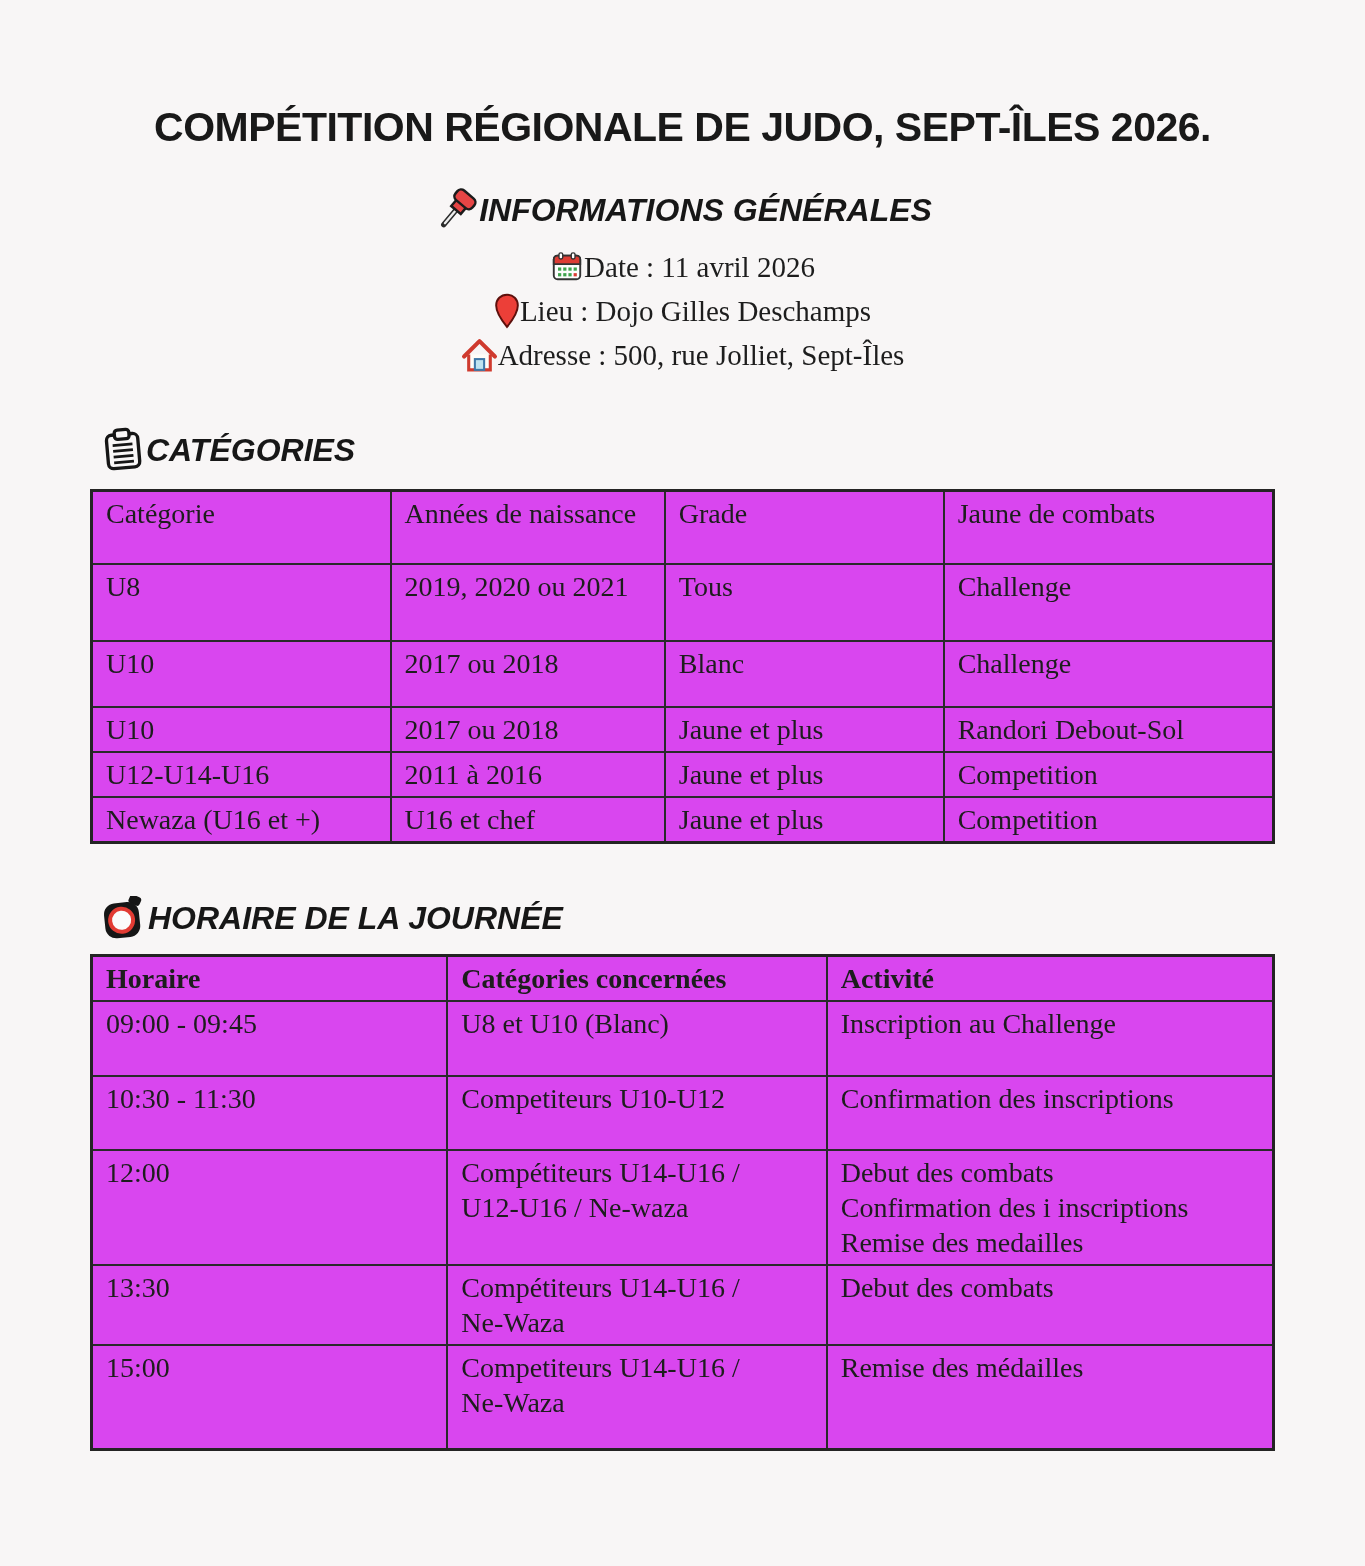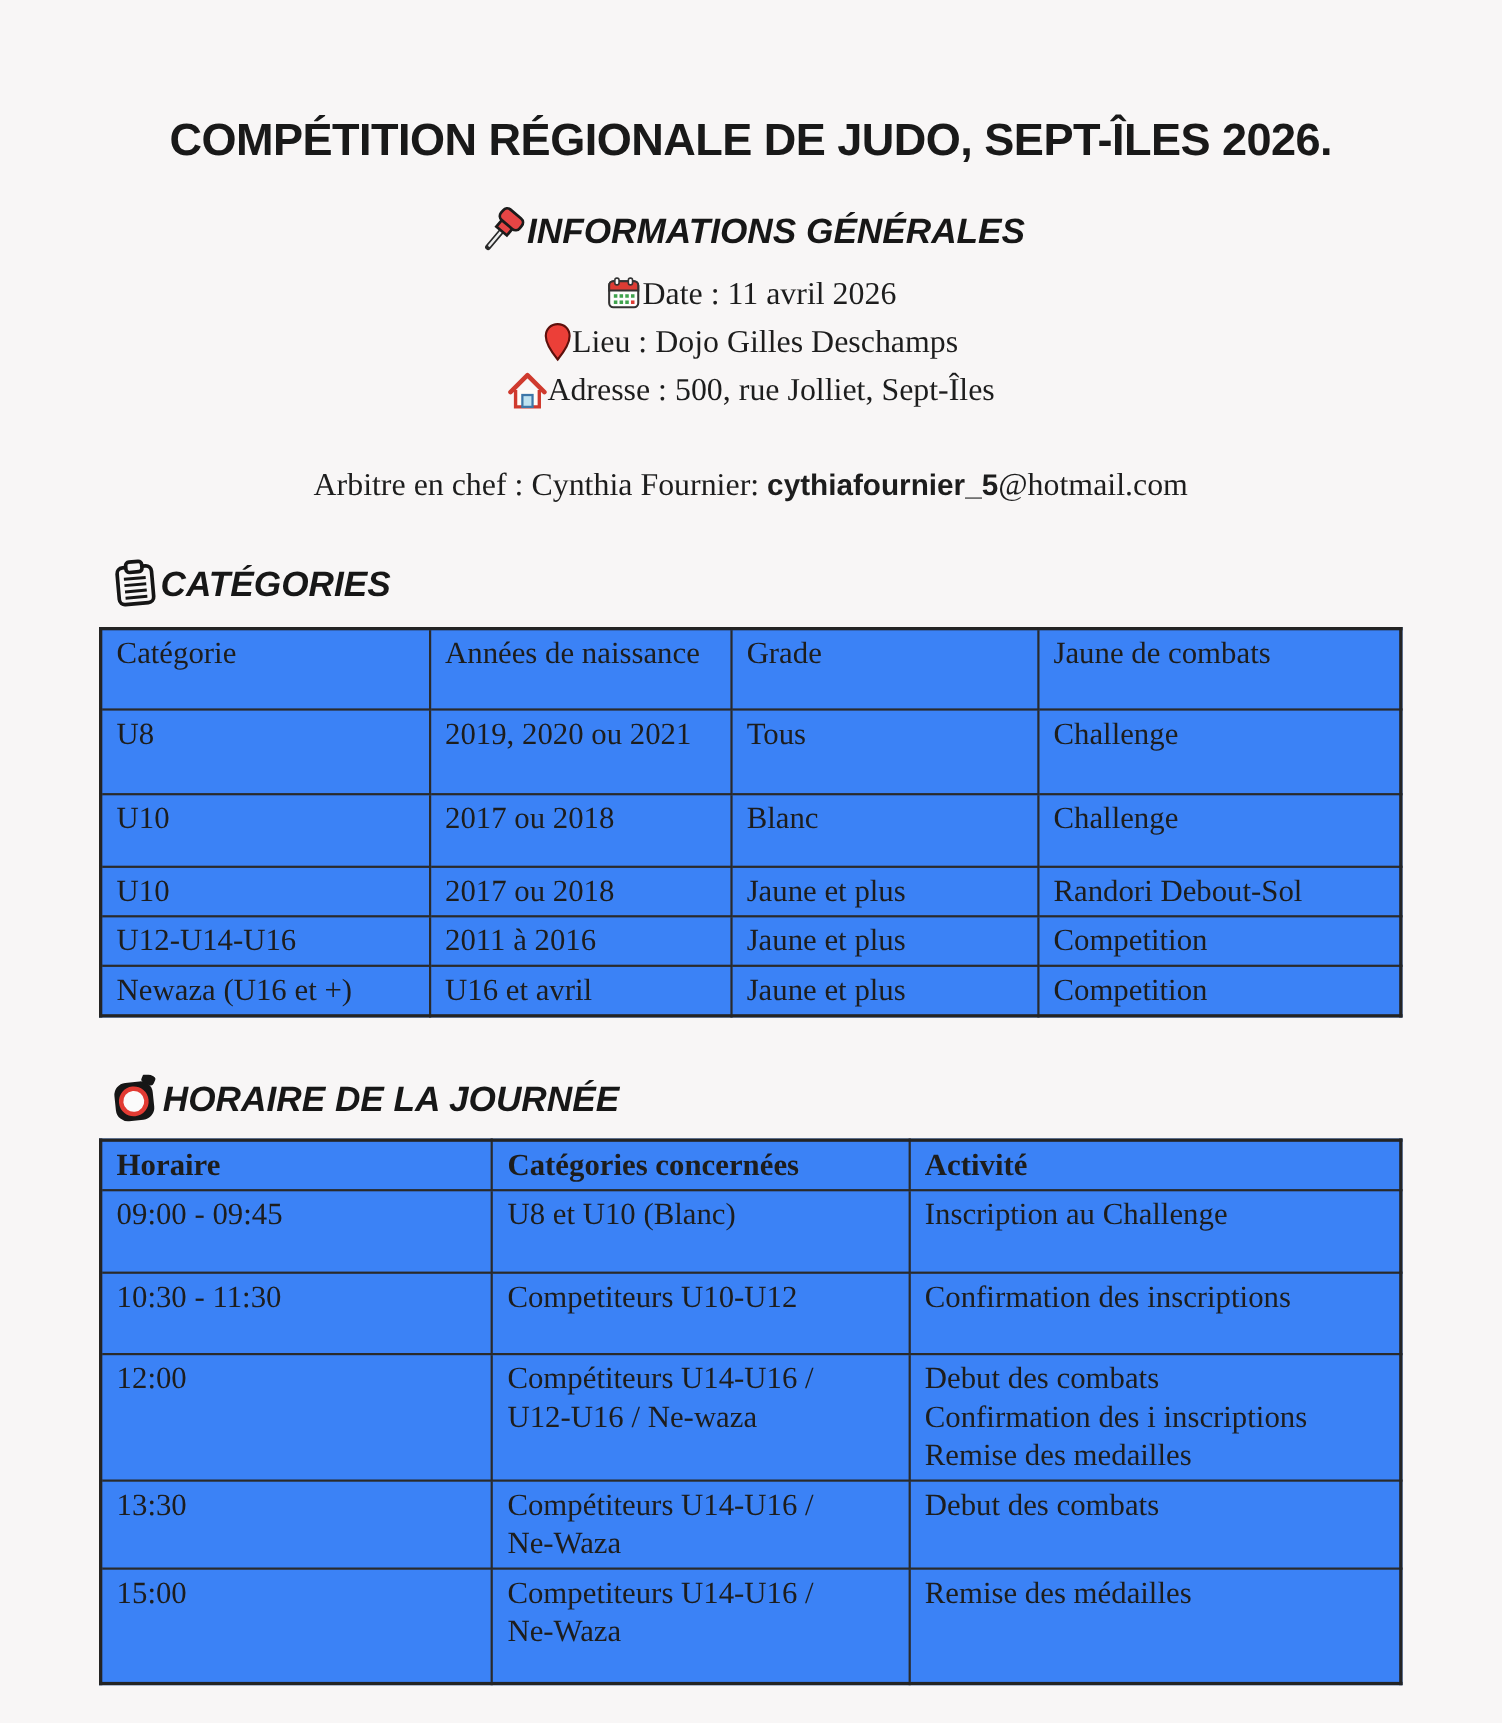--- a/index.html
+++ b/index.html
@@ -49,21 +49,21 @@
     font-family:"Liberation Sans", sans-serif;
     font-weight:700;
     font-size:27px;
   }
 
   table{
     border-collapse:collapse;
     margin-left:90px;
     width:1185px;
     table-layout:fixed;
-    background:#3b82f6;
+    background:#d946ef;
   }
   table.t-categories{margin-top:16px;}
   table.t-schedule{margin-top:12px;}
   th,td{
     border:2px solid #2a2a2a;
     padding:4px 13px;
     font-size:28px;
     line-height:1.25;
     text-align:left;
     vertical-align:top;
@@ -141,21 +141,20 @@
 
   <div class="info-line">
     <svg width="37" height="37" viewBox="0 0 36 36" aria-hidden="true">
       <path d="M7.5 17 V32 h21 V17" fill="#fffdf8" stroke="#cf3a2e" stroke-width="3"></path>
       <path d="M3 19 L18 4 L33 19" fill="none" stroke="#cf3a2e" stroke-width="4" stroke-linejoin="round" stroke-linecap="round"></path>
       <rect x="13.5" y="21.5" width="9" height="10.5" fill="#bfe3f0" stroke="#3e78a8" stroke-width="2"></rect>
     </svg>
     <span>Adresse : 500, rue Jolliet, Sept-Îles</span>
   </div>
 
-  <p class="arbitre"><span>Arbitre en chef : Cynthia Fournier: </span><span class="email-bold">cythiafournier_5</span><span>@hotmail.com</span></p>
 
   <div class="sec-head left categories">
     <svg width="46" height="46" viewBox="0 0 44 44" aria-hidden="true">
       <g transform="rotate(-5 22 22)">
         <rect x="7" y="7" width="30" height="32" rx="5" fill="#f8f6f6" stroke="#151515" stroke-width="3.2"></rect>
         <rect x="15" y="2.5" width="14" height="9" rx="3" fill="#f8f6f6" stroke="#151515" stroke-width="3.2"></rect>
         <line x1="12.5" y1="17" x2="31.5" y2="17" stroke="#151515" stroke-width="2.6"></line>
         <line x1="12.5" y1="22.5" x2="31.5" y2="22.5" stroke="#151515" stroke-width="2.6"></line>
         <line x1="12.5" y1="28" x2="31.5" y2="28" stroke="#151515" stroke-width="2.6"></line>
         <line x1="12.5" y1="33.5" x2="31.5" y2="33.5" stroke="#151515" stroke-width="2.6"></line>
@@ -199,21 +198,21 @@
           <td>Randori Debout-Sol</td>
         </tr>
         <tr>
           <td>U12-U14-U16</td>
           <td>2011 à 2016</td>
           <td>Jaune et plus</td>
           <td>Competition</td>
         </tr>
         <tr>
           <td>Newaza (U16 et +)</td>
-          <td>U16 et avril</td>
+          <td>U16 et chef</td>
           <td>Jaune et plus</td>
           <td>Competition</td>
         </tr>
       </tbody>
     </table>
 
   <div class="sec-head left schedule">
     <svg width="48" height="46" viewBox="0 0 46 46" aria-hidden="true">
       <g transform="rotate(-6 23 23)">
         <rect x="30" y="1" width="12" height="9" rx="3" fill="#161616" transform="rotate(30 36 5)"></rect>

